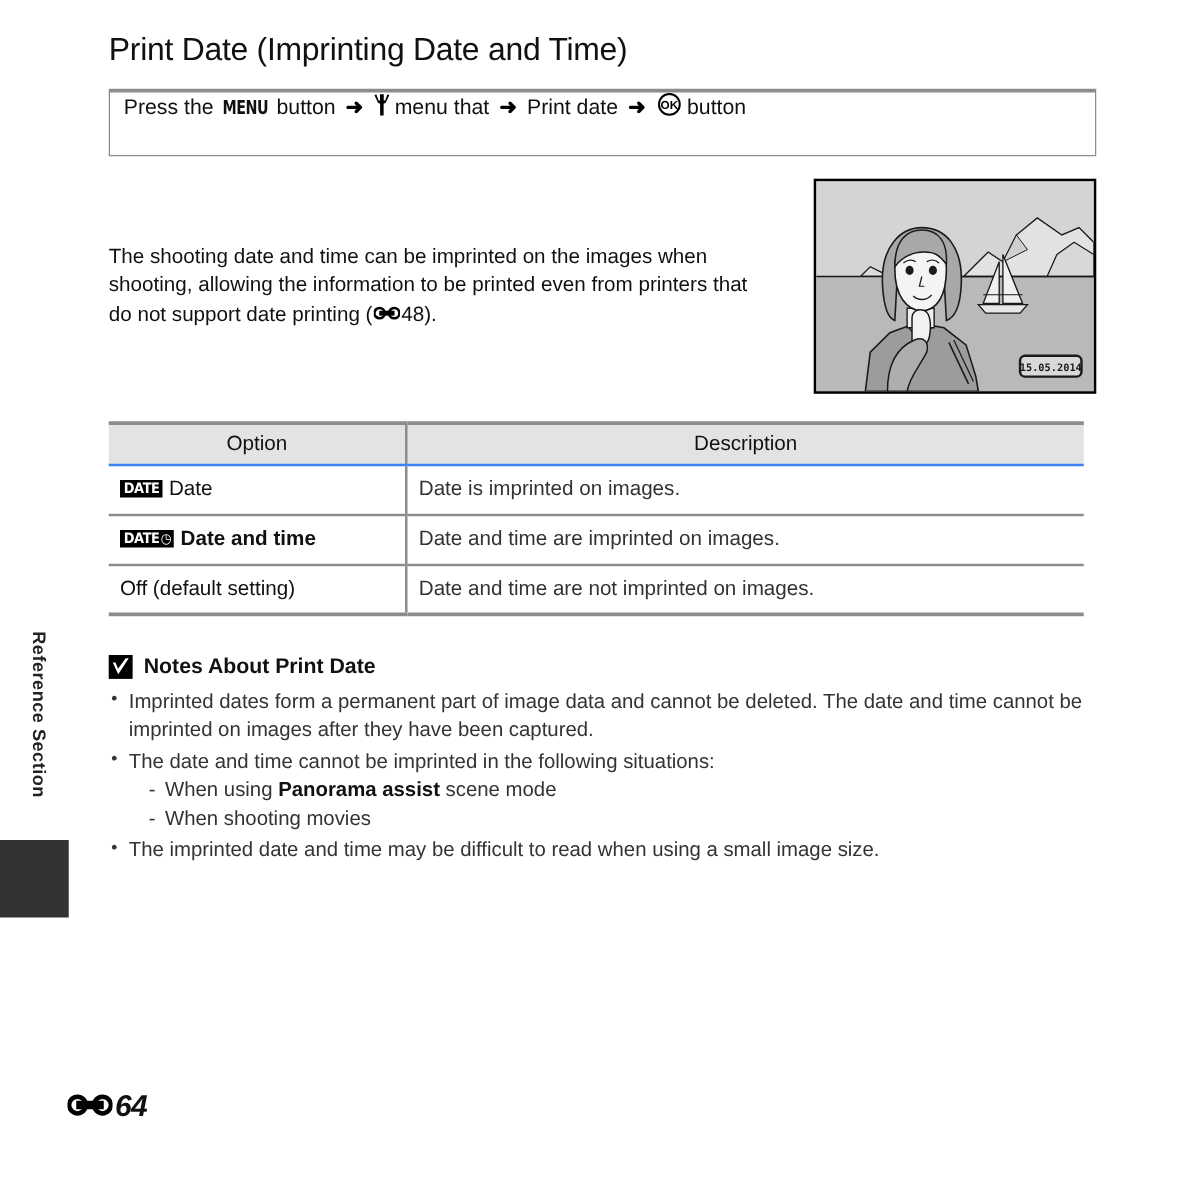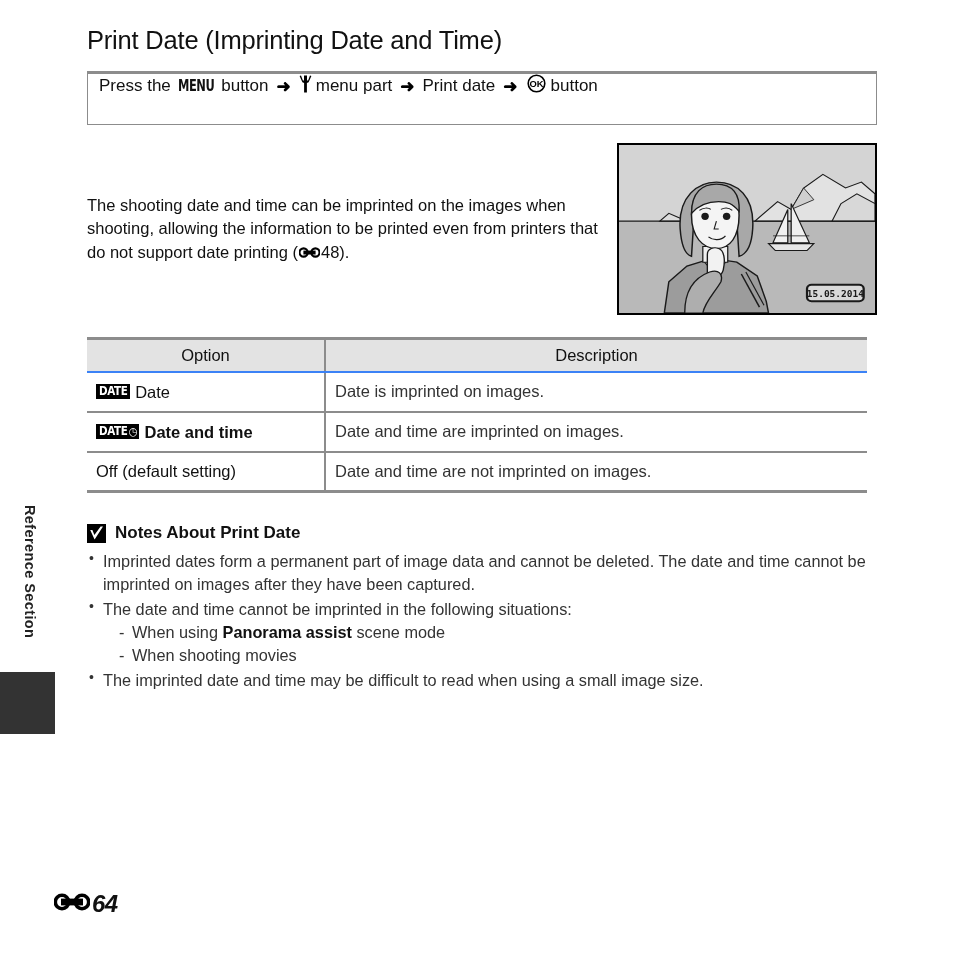--- a/index.html
+++ b/index.html
@@ -104,21 +104,21 @@
   #intro-text {
     width: 520px;
     font-size: 16.5px;
     line-height: 1.43;
     color: #111;
   }
   .ref-marker { display: inline-block; vertical-align: middle; margin: 0 1px; }
 
   
   #illustration {
-    width: 260px;
+    width: 226px;
     height: 172px;
     border: 2px solid #000;
     flex: 0 0 auto;
     position: relative;
     background: #c9c9c9;
   }
   #illustration svg { display: block; width: 100%; height: 100%; }
 
   
   #options-table {
@@ -226,21 +226,21 @@
     position: absolute;
     left: 2px;
     top: 0;
   }
   .bold-inline { font-weight: 700; color: #111; }
 
   
   #folio {
     position: absolute;
     left: 54px;
-    top: 890px;
+    top: 872px;
     display: flex;
     align-items: center;
     gap: 2px;
   }
   #folio .folio-num {
     font-size: 24px;
     font-style: italic;
     font-weight: 700;
     color: #111;
     letter-spacing: -0.5px;
@@ -263,21 +263,21 @@
       <span class="path-text">Press the</span>
       <span class="menu-glyph">MENU</span>
       <span class="path-text">button</span>
       <span class="arrow-glyph">➜</span>
       <span class="wrench-glyph">
         <svg width="13" height="18" viewBox="0 0 13 18" aria-hidden="true">
           <path d="M2.0 0.4 L3.9 5.4 L5.0 5.4 L5.0 0.4 L8.0 0.4 L8.0 5.4 L9.1 5.4 L11.0 0.4
                    L12.4 1.1 L9.6 7.2 L7.9 8.0 L7.9 17.4 L5.1 17.4 L5.1 8.0 L3.4 7.2 L0.6 1.1 Z" fill="#000"></path>
         </svg>
       </span>
-      <span class="path-text">menu part</span>
+      <span class="path-text">menu that</span>
       <span class="arrow-glyph">➜</span>
       <span class="path-text">Print date</span>
       <span class="arrow-glyph">➜</span>
       <span class="ok-glyph">
         <svg width="19" height="19" viewBox="0 0 19 19" aria-hidden="true">
           <circle cx="9.5" cy="9.5" r="8.3" fill="none" stroke="#000" stroke-width="1.6"></circle>
           <text x="9.5" y="13.3" text-anchor="middle" font-family="Liberation Sans, sans-serif" font-size="9.4" font-weight="700" fill="#000">OK</text>
         </svg>
       </span>
       <span class="path-text">button</span>

